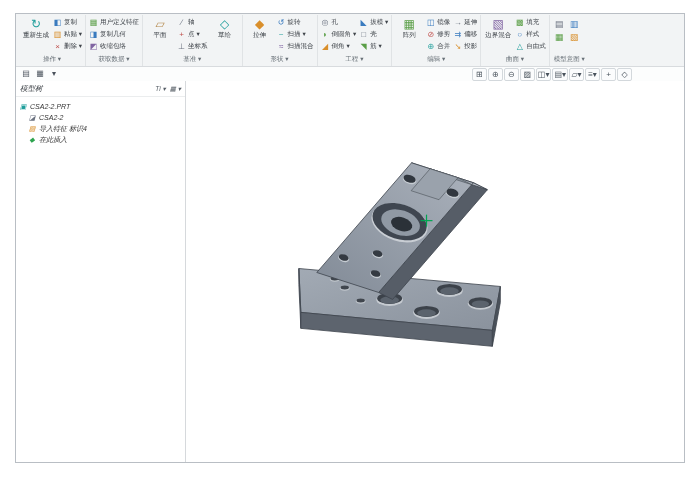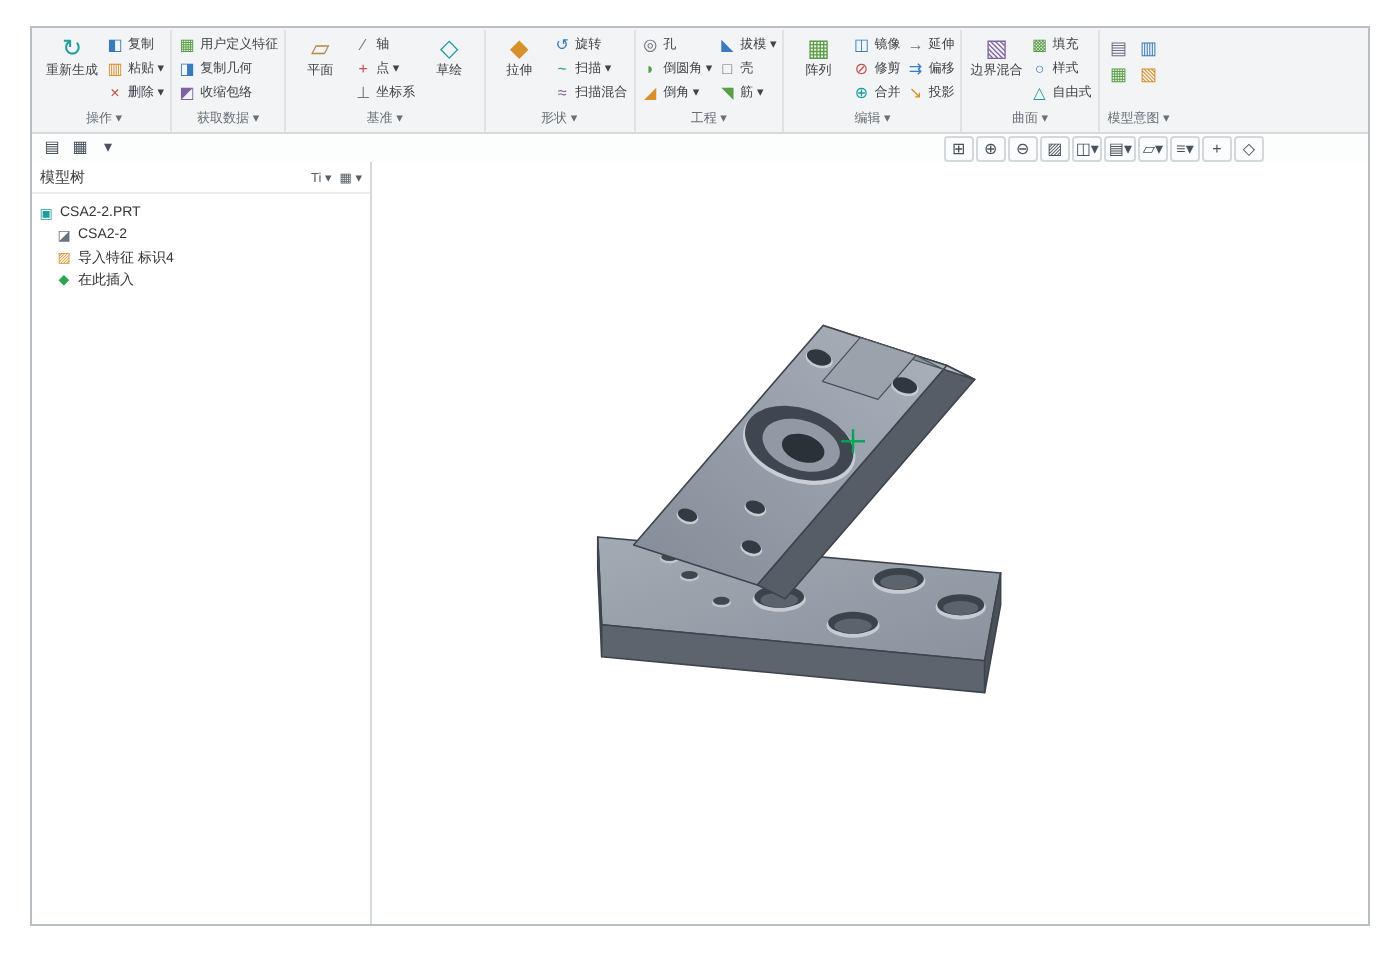--- a/index.html
+++ b/index.html
@@ -26,21 +26,21 @@
   .cG{color:#5a9e46}.cS{color:#6b7280}.cN{color:#b58a4e}.cP{color:#8064a2}
 
   
   .subbar { position:absolute; left:0; top:53px; right:0; height:14px; background:#fcfdfd; display:flex; align-items:center; padding:0 4px; }
   .nav-icons { display:flex; gap:2px; }
   .nbtn { font-size:8px; color:#4a525c; min-width:12px; height:12px; line-height:12px; text-align:center; }
   .gfx-toolbar { margin-left:auto; margin-right:48px; display:flex; gap:1px; }
   .gbtn { min-width:15px; height:13px; display:flex; align-items:center; justify-content:center; font-size:8px; color:#49525c; border:1px solid #d3d8dc; background:#fbfcfd; border-radius:2px; padding:0 1px; white-space:nowrap; }
 
   
-  .main { position:absolute; left:0; top:67px; right:0; bottom:0; display:flex; }
+  .main { position:absolute; left:0; top:67px; right:0; bottom:0; display:flex;font-style:italic; }
   .treepanel { width:170px; background:#fff; border-right:1px solid #d6d9dc; display:flex; flex-direction:column; }
   .tree-header { height:16px; display:flex; align-items:center; padding:0 4px; border-bottom:1px solid #ebedee; }
   .tree-title { font-size:7.5px; color:#3c4146; }
   .tree-tools { margin-left:auto; display:flex; gap:4px; }
   .ttbtn { font-size:6.5px; color:#565e66; }
   .tree-items { padding:4px 3px; }
   .titem { display:flex; align-items:center; gap:3px; height:11px; font-size:7px; color:#333; white-space:nowrap; }
   .titem .tic { font-size:7px; width:8px; text-align:center; }
   .ind1 { padding-left:9px; }
   .green { color:#2ea44f; }

